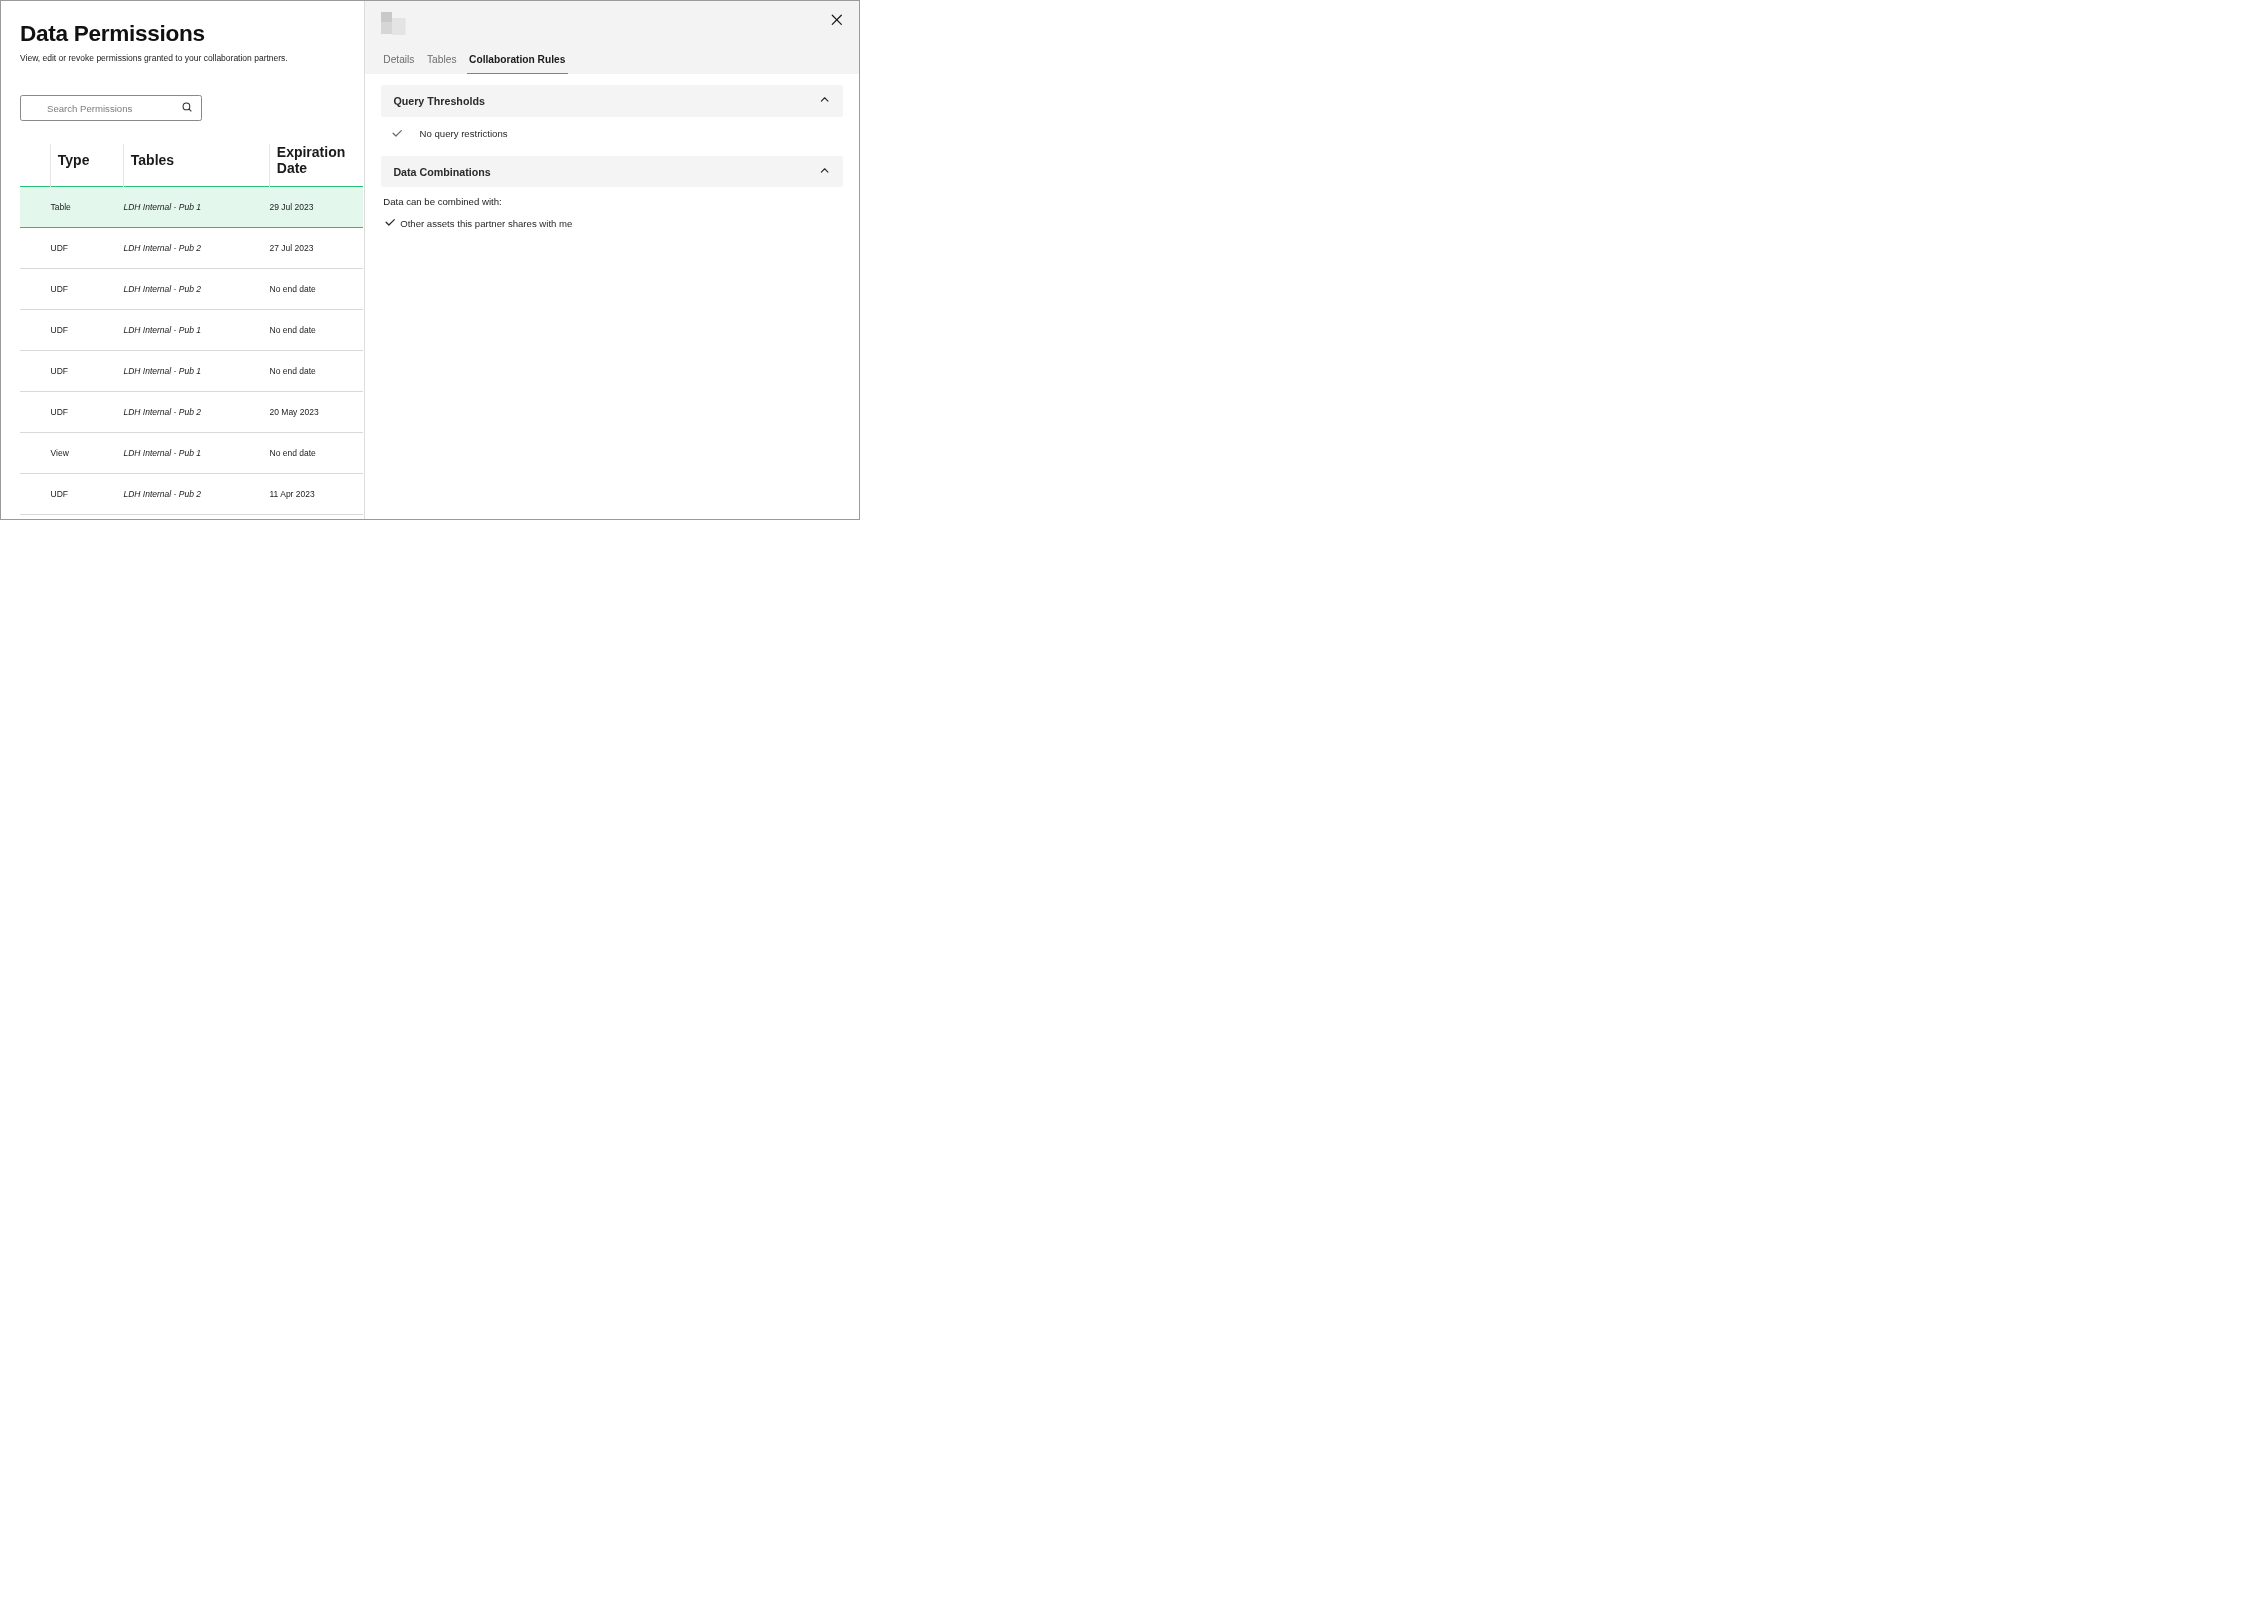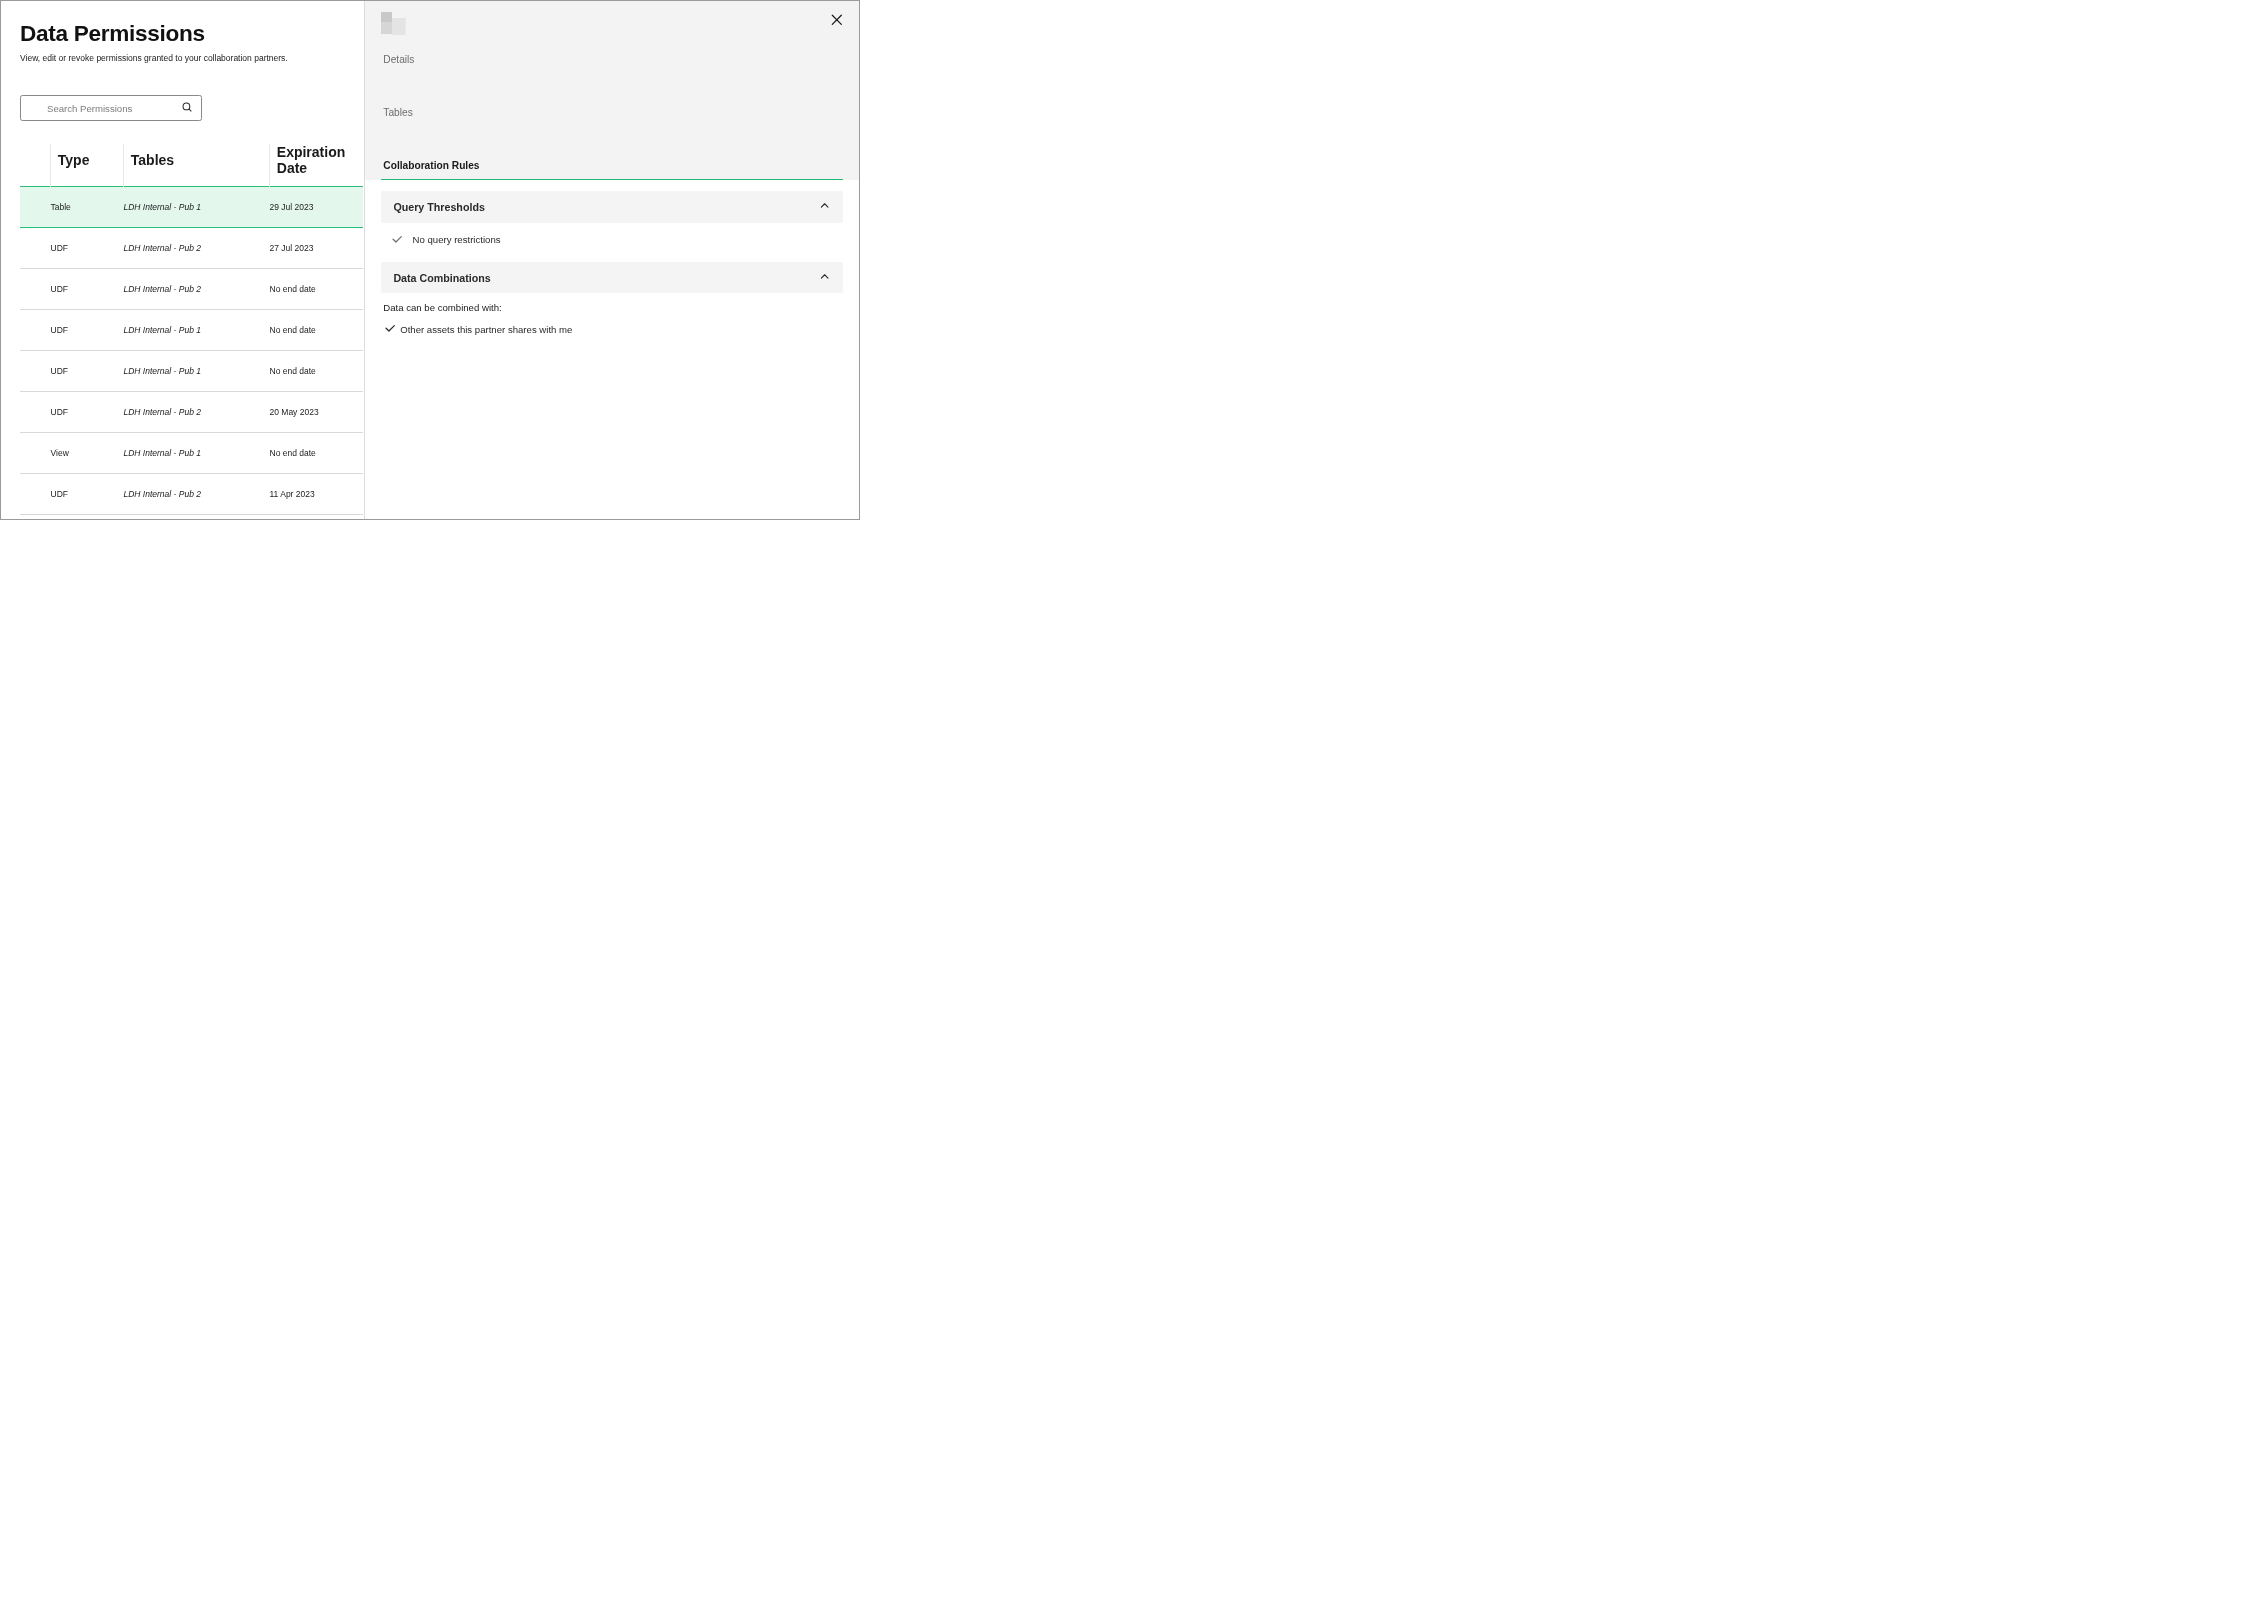--- a/index.html
+++ b/index.html
@@ -117,23 +117,22 @@
       linear-gradient(#d6d6d6,#d6d6d6) 0 10.2px/11.3px 12.4px no-repeat;
   }
   .close-btn {
     border: none; background: none; cursor: pointer;
     padding: 1.1px;
   }
   .close-btn svg { width: 13.6px; height: 13.6px; stroke: #1a1a1a; }
 
   .tabs {
     display: flex;
-    gap: 25px;
+    gap: 8px;
     padding: 0 16px;
-    flex-direction: column;
   }
   .tab {
     font-size: 10.2px;
     color: #6d6d6d;
     padding: 8px 2.3px;
     border-bottom: 1.7px solid transparent;
     cursor: pointer;
   }
   .tab.active {
     color: #1a1a1a;
@@ -165,21 +164,21 @@
   .chev svg { width: 11.3px; height: 11.3px; }
 
   .section-content {
     font-size: 9.6px;
     color: #2a2a2a;
     padding-left: 3.4px;
   }
   .check-row {
     display: flex;
     align-items: center;
-    gap: 9px;
+    gap: 16px;
   }
   .check-row.tight { gap: 3.4px; }
   .check-row svg { width: 12.4px; height: 12.4px; }
   .combine-label {
     font-size: 9.6px;
     margin: 9px 0 9px 2.3px;
   }
 </style>
 </head>
 <body>

